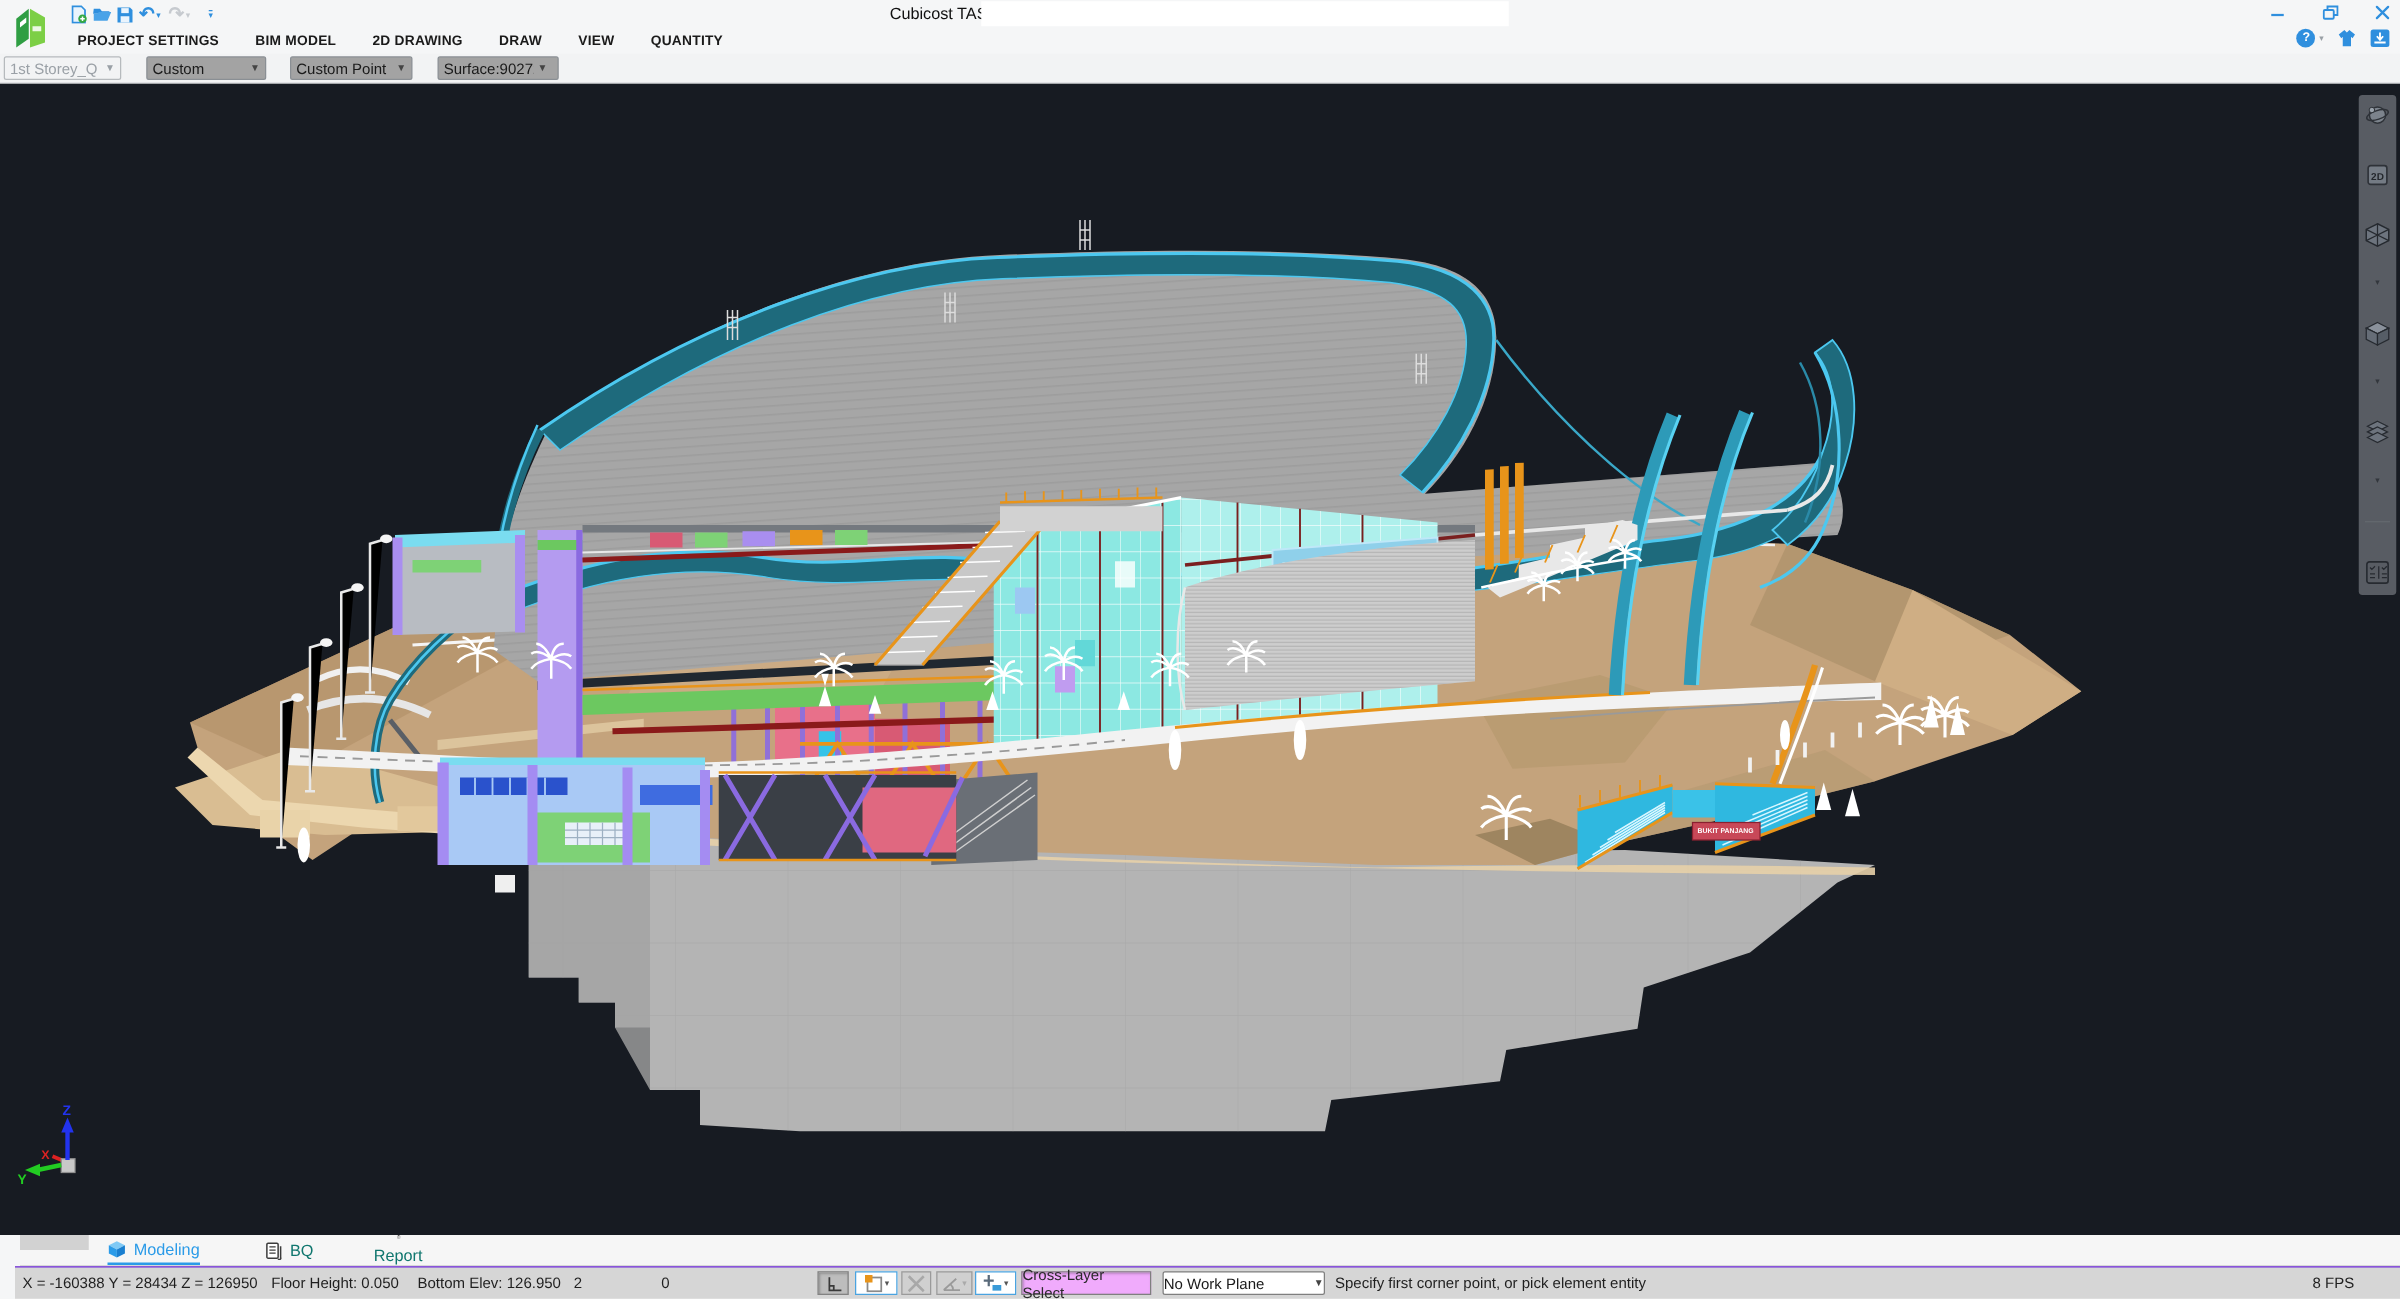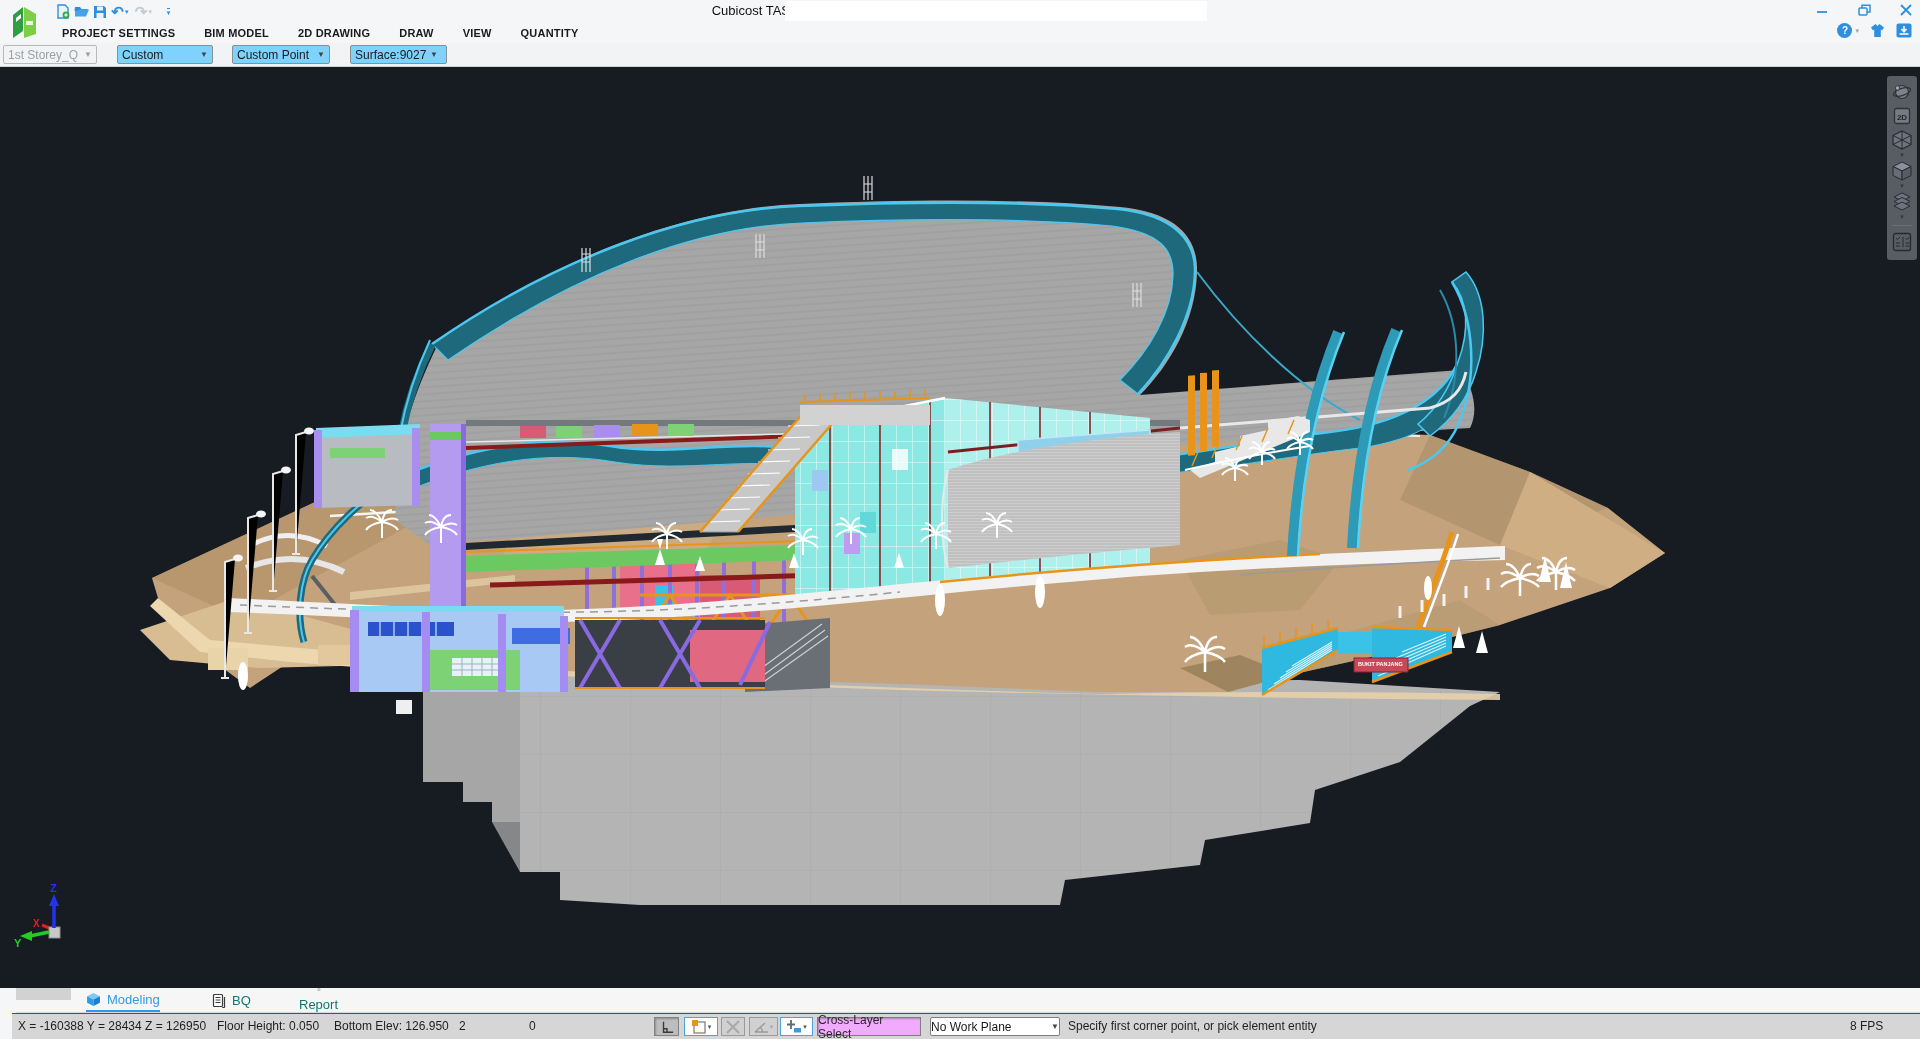--- a/index.html
+++ b/index.html
@@ -23,30 +23,30 @@
   
   .menubar{position:absolute;left:0;top:22px;width:1920px;height:21px;background:#f5f6f7;}
   .menu-items{position:absolute;left:62px;top:0;height:21px;display:flex;align-items:center;}
   .menu-item{font-size:11px;font-weight:600;color:#1a1a1a;letter-spacing:.2px;margin-right:29px;cursor:pointer;white-space:nowrap;}
   .menu-right{position:absolute;right:8px;top:1px;display:flex;align-items:center;gap:10px;}
   .help-circle{width:15px;height:15px;border-radius:50%;background:#2f8fde;color:#fff;font-size:10px;font-weight:bold;
     display:flex;align-items:center;justify-content:center;}
   .caret-g{font-size:7px;color:#9aa0a6;margin-left:-6px;}
   
   .ddbar{position:absolute;left:0;top:43px;width:1920px;height:24px;background:#f2f3f4;border-bottom:1px solid #cfd2d5;}
-  .dd{position:absolute;top:2px;height:19px;background:#7dd3fc;border:1px solid #8a8f94;border-radius:2px;
+  .dd{position:absolute;top:2px;height:19px;background:#a3a3a3;border:1px solid #8a8f94;border-radius:2px;
       font-size:12px;color:#1a1a1a;display:flex;align-items:center;padding:0 4px;cursor:pointer;}
   .dd .txt{flex:1;overflow:hidden;white-space:nowrap;}
   .dd .arr{font-size:8px;color:#444;margin-left:3px;}
   .dd.disabled{background:#f2f3f4;color:#9aa0a6;border-color:#b6babd;}
   .dd.disabled .arr{color:#9aa0a6;}
   
   .viewport{position:absolute;left:0;top:67px;width:1920px;height:921px;background:#171b22;overflow:hidden;}
   .vtools{position:absolute;right:3px;top:9px;width:30px;background:#585c63;border-radius:3px;padding:4px 0 6px 0;
-      display:flex;flex-direction:column;align-items:center;}
+      display:flex;flex-direction:column;align-items:center;gap:24px;}
   .vtool{width:26px;height:24px;display:flex;align-items:center;justify-content:center;cursor:pointer;}
   .vcaret{font-size:7px;color:#33373d;line-height:6px;height:7px;}
   .vdivider{width:20px;height:1px;background:#43474d;border-bottom:1px solid #6b7077;margin:4px 0;}
   
   .tabbar{position:absolute;left:0;top:988px;width:1920px;height:25px;background:#f6f6f6;border-bottom:1px solid #d8d8d8;margin-left:16px;}
   .tab-corner{position:absolute;left:0;top:0;width:55px;height:12px;background:#d2d2d2;}
   .tab{position:absolute;top:0;height:24px;display:flex;align-items:center;gap:6px;font-size:13px;color:#0f766e;cursor:pointer;}
   .tab.active{color:#2b9be8;border-bottom:2px solid #2b9be8;}
   
   .statusbar{position:absolute;left:12px;top:1013px;width:1920px;height:26px;background:#d6d6d6;border-top:1px solid #6d28d9;

